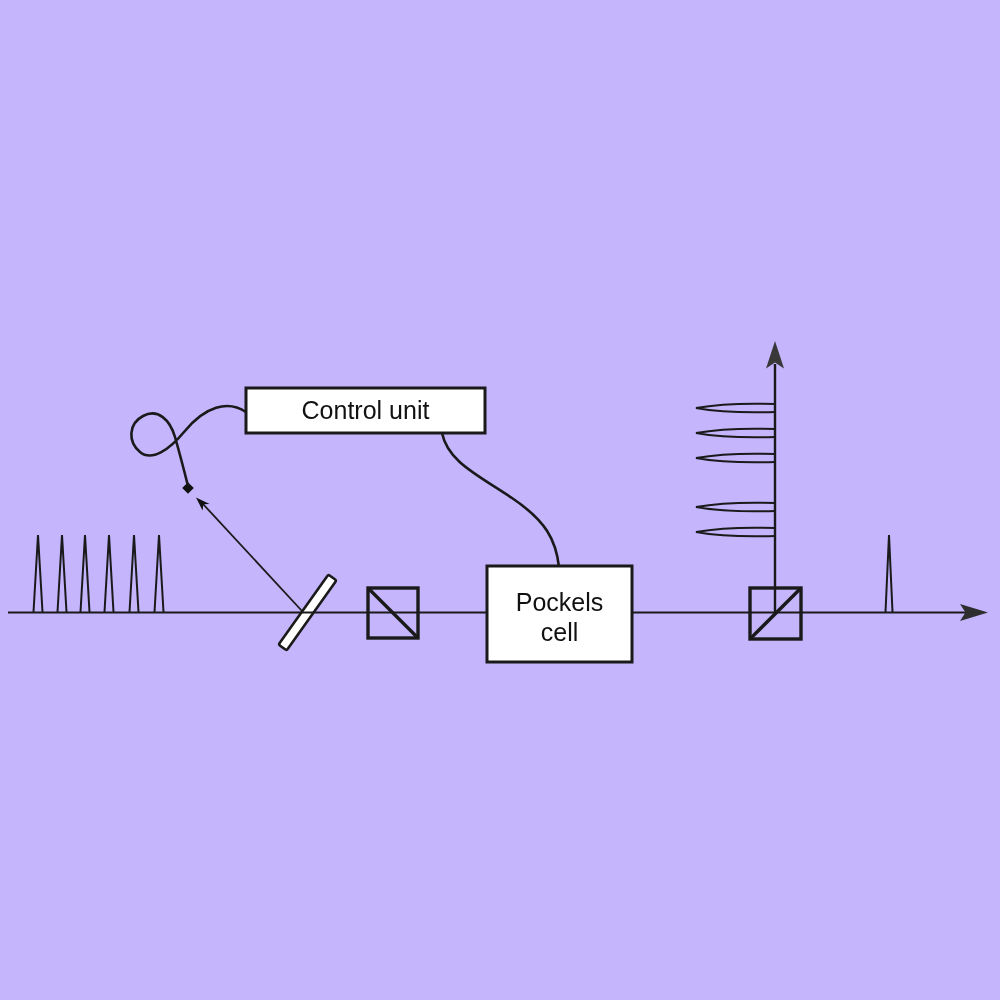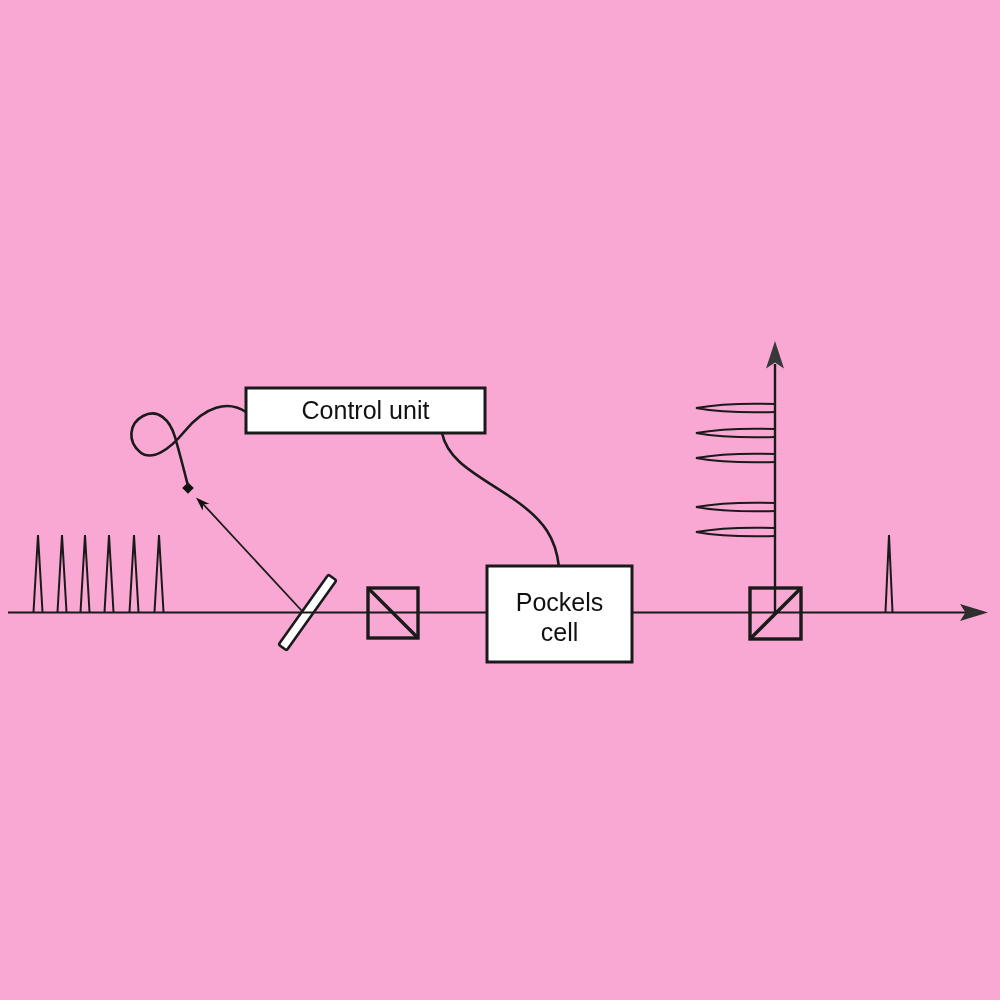--- a/index.html
+++ b/index.html
@@ -7,21 +7,21 @@
     padding: 0;
     width: 1000px;
     height: 1000px;
     background: #ffffff;
     font-family: "Liberation Sans", sans-serif;
   }
   .canvas {
     position: relative;
     width: 1000px;
     height: 1000px;
-    background: #f9a8d4;
+    background: #c4b5fd;
     overflow: hidden;
   }
   svg { display: block; }
   text {
     font-family: "Liberation Sans", sans-serif;
     font-size: 25px;
     fill: #111111;
   }
 </style>
 </head>

